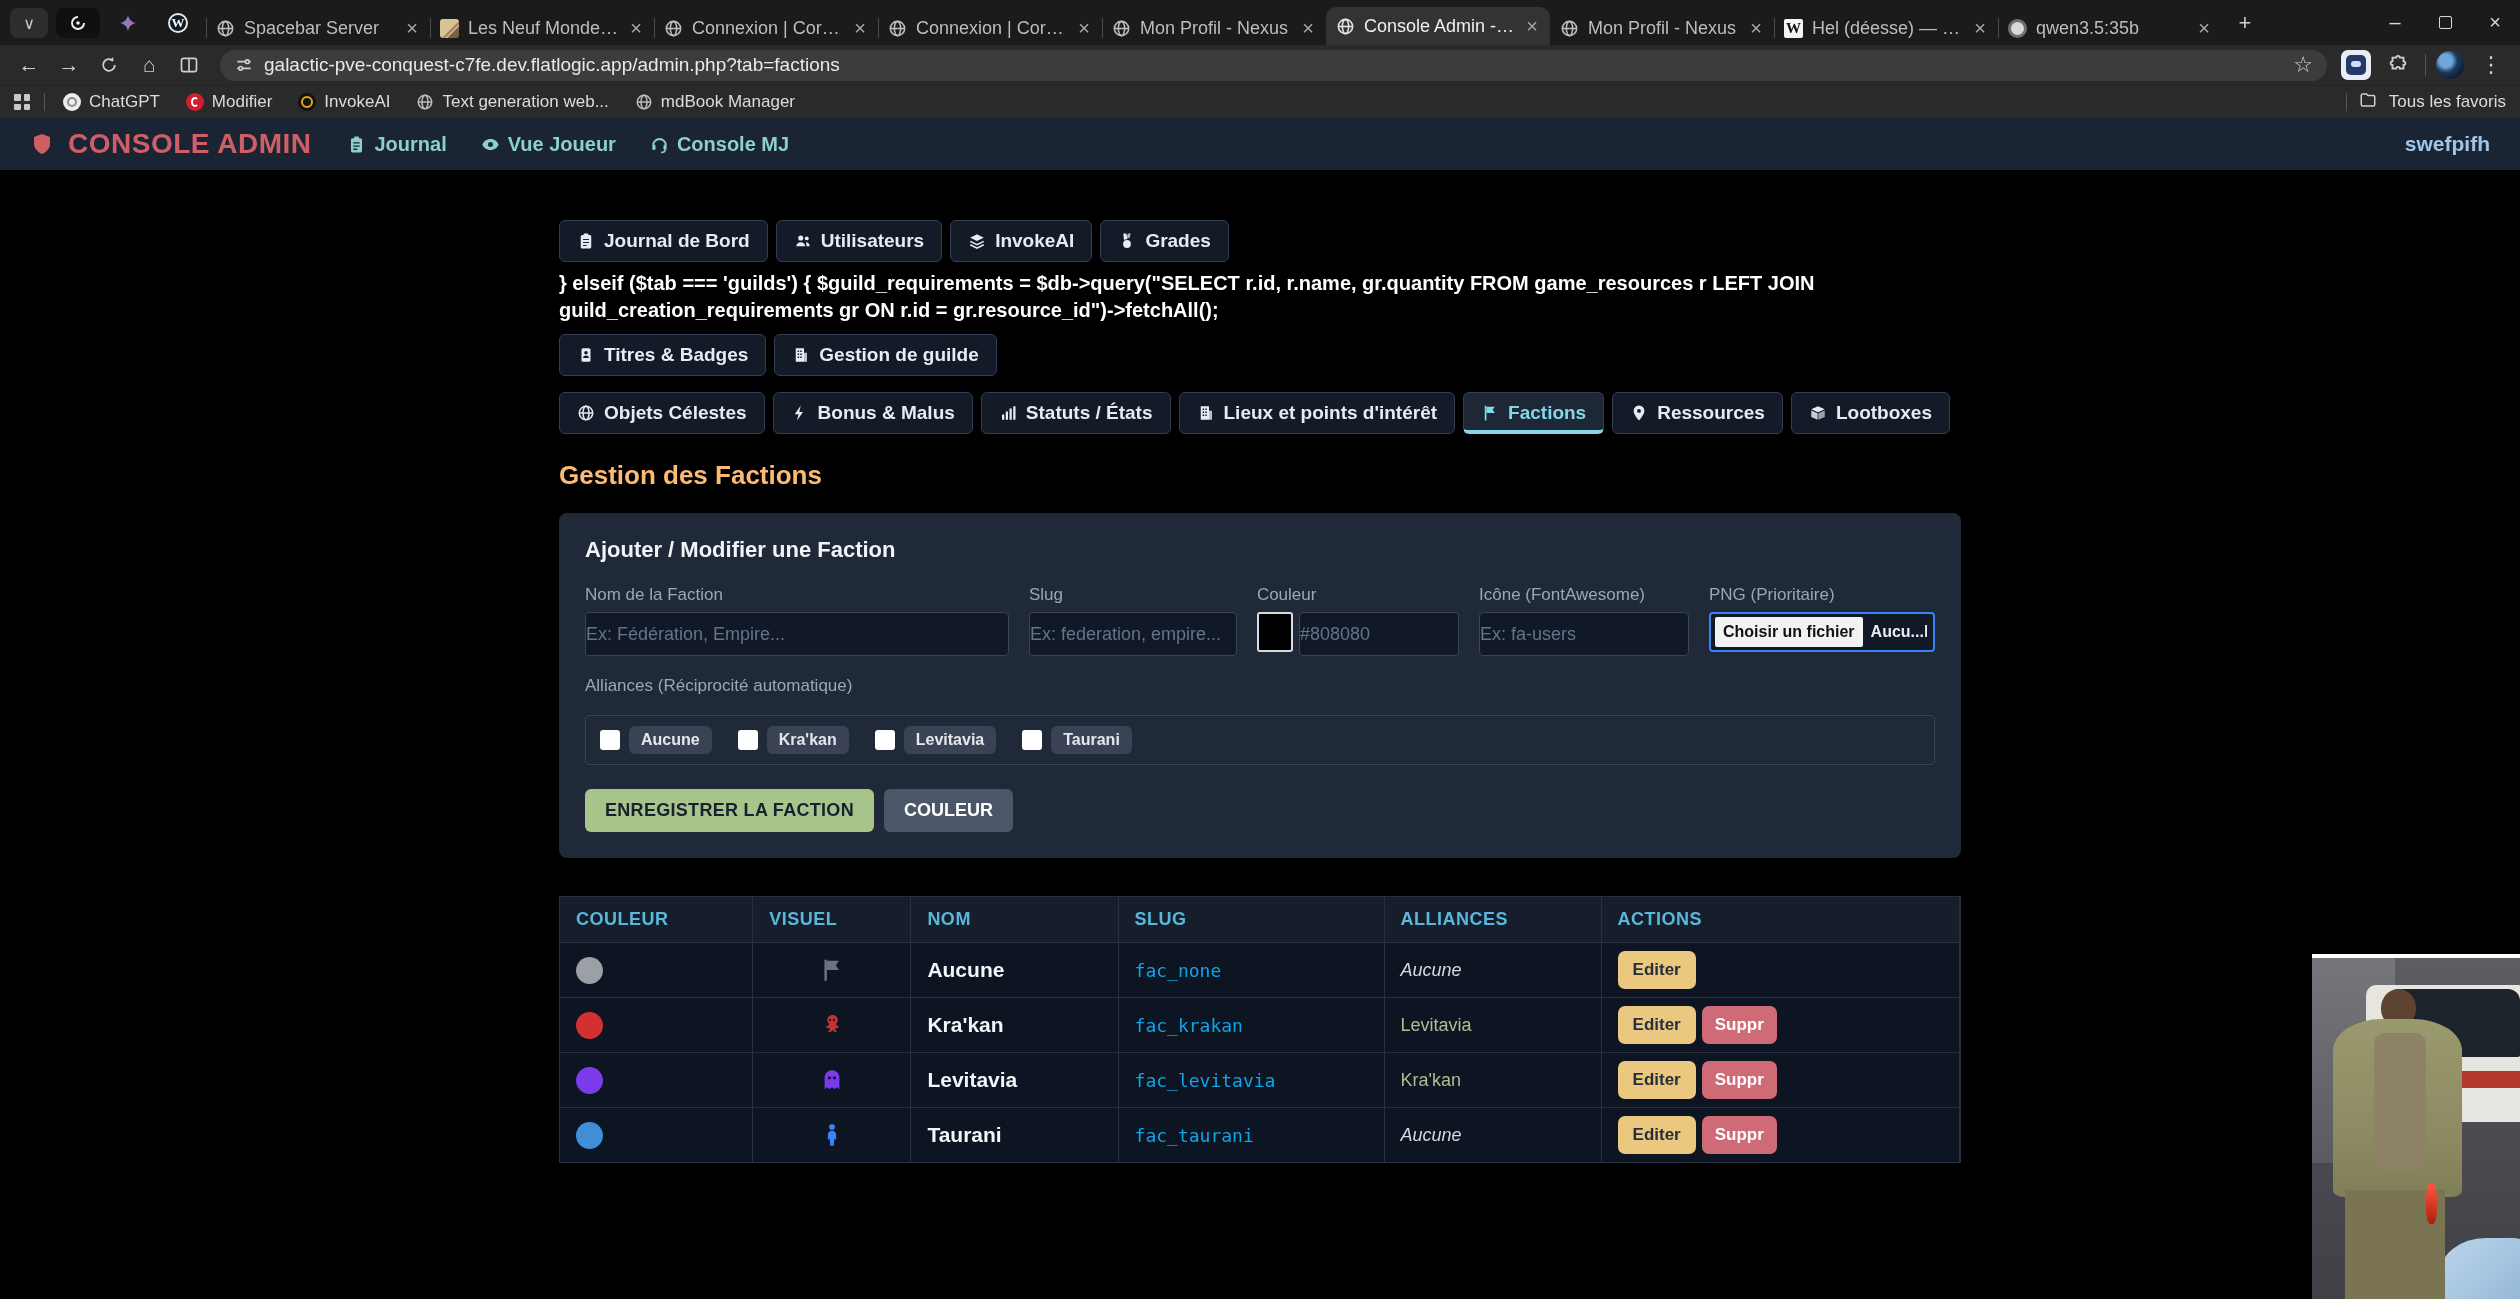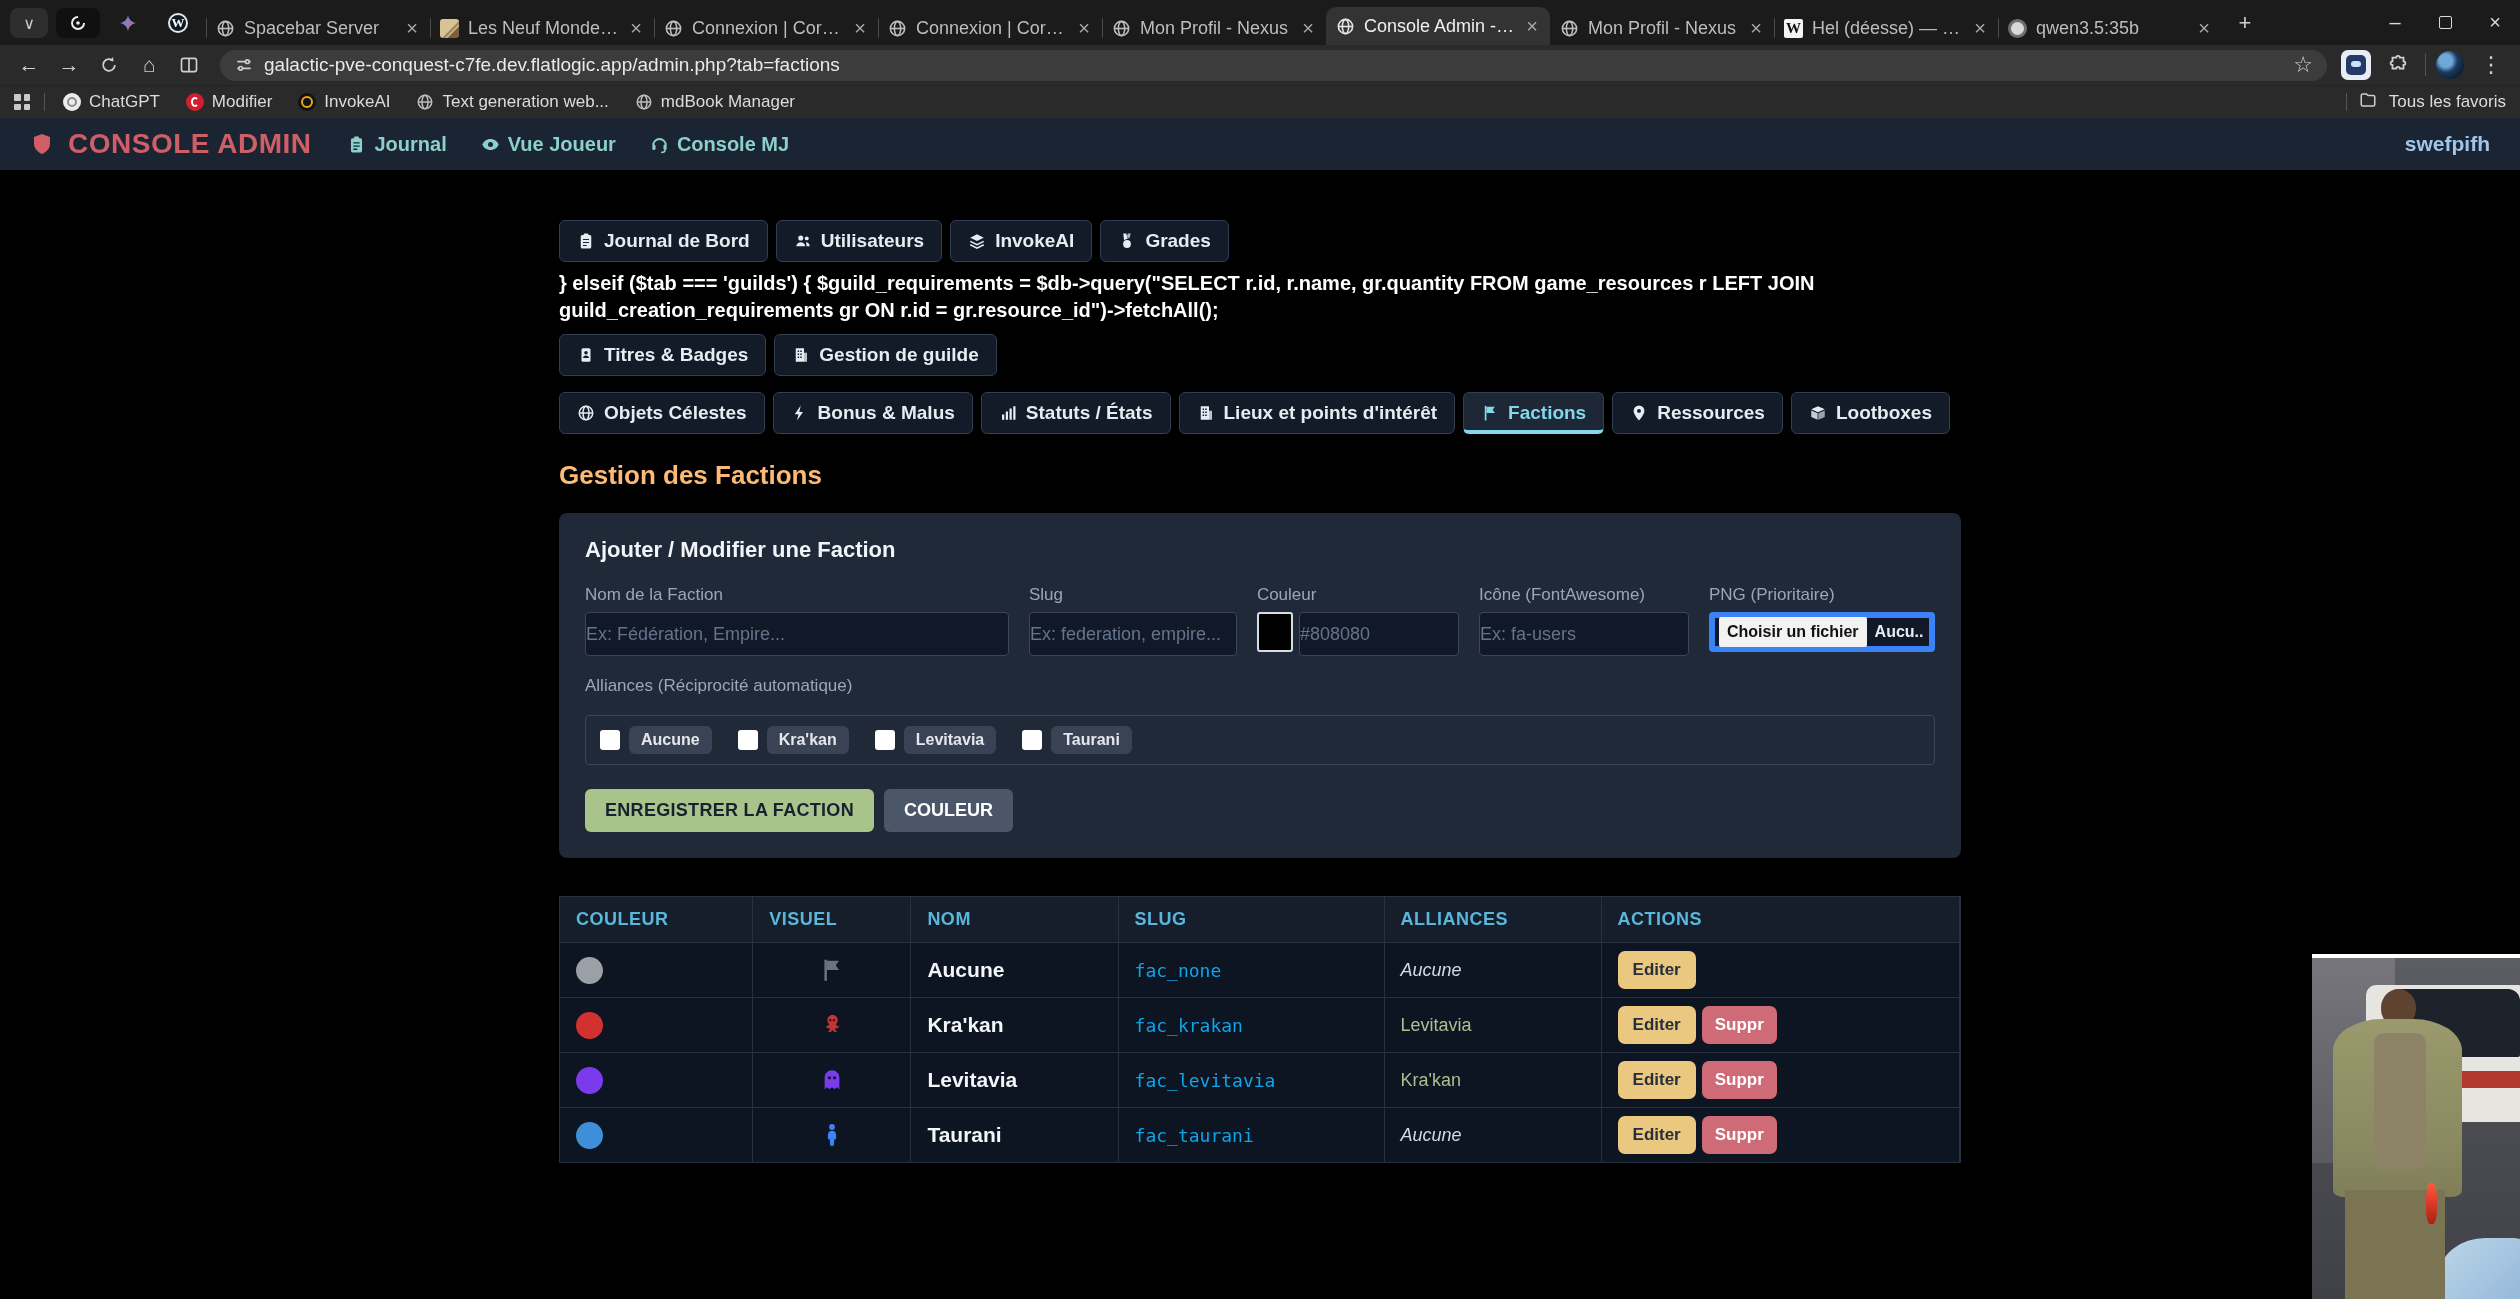--- a/index.html
+++ b/index.html
@@ -102,21 +102,21 @@
   .fields { display:flex; gap:20px; }
   .field label { display:block; color:#9aa7b8; font-size:17px; margin-bottom:7px; }
   .field input[type=text] { height:44px; width:100%; background:#111827; border:1px solid #3b4556;
     border-radius:4px; color:#cbd5e1; font-size:18px; padding:0 0; font-family:"Liberation Sans",sans-serif; }
   .field input::placeholder { color:#64748b; }
   .f-name { width:432px; } .f-slug { width:212px; } .f-ic { width:214px; } .f-png { width:226px; }
   .f-color { width:206px; }
   .color-wrap { display:flex; gap:6px; }
   .swatch { width:36px; height:40px; border:2px solid #d7dbe2; border-radius:3px; flex:none; }
   .color-input { flex:1; min-width:0; }
-  .file-box { height:40px; border:6px solid #3b82f6; border-radius:4px; background:#111827;
+  .file-box { height:40px; border:2px solid #3b82f6; border-radius:4px; background:#111827;
     display:flex; align-items:center; padding:0 6px 0 4px; gap:8px; }
   .file-btn { background:#f2f2f2; color:#111; font-size:16px; padding:6px 8px; border-radius:2px;
     white-space:nowrap; font-weight:bold;}
   .file-status { color:#e8ecf2; font-size:16px; font-weight:bold; white-space:nowrap; overflow:hidden; }
   .alliances-label { color:#9aa7b8; font-size:17px; margin:20px 0 19px; }
   .alliances-box { border:1px solid #3b4556; border-radius:4px; padding:10px 14px; display:flex; gap:26px; align-items:center; }
   .chk-item { display:flex; align-items:center; gap:9px; }
   .chk { width:20px; height:20px; background:#fff; border-radius:3px; flex:none; }
   .chip { background:#3a4356; color:#e5e7eb; font-size:16px; font-weight:bold; padding:5px 12px; border-radius:6px; }
   .form-actions { margin-top:24px; display:flex; gap:10px; }

